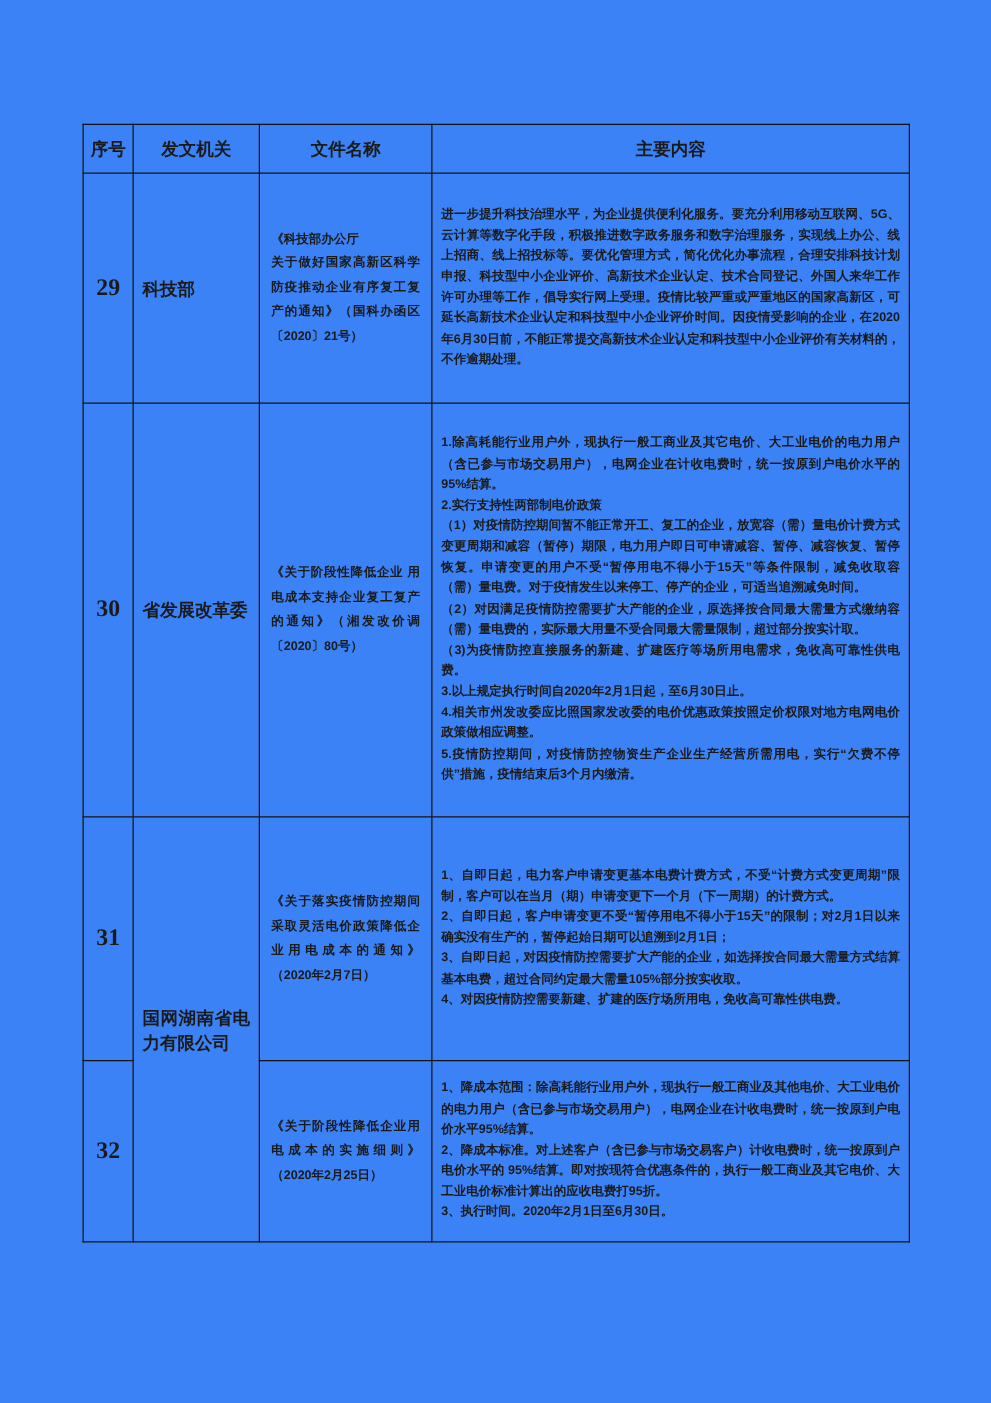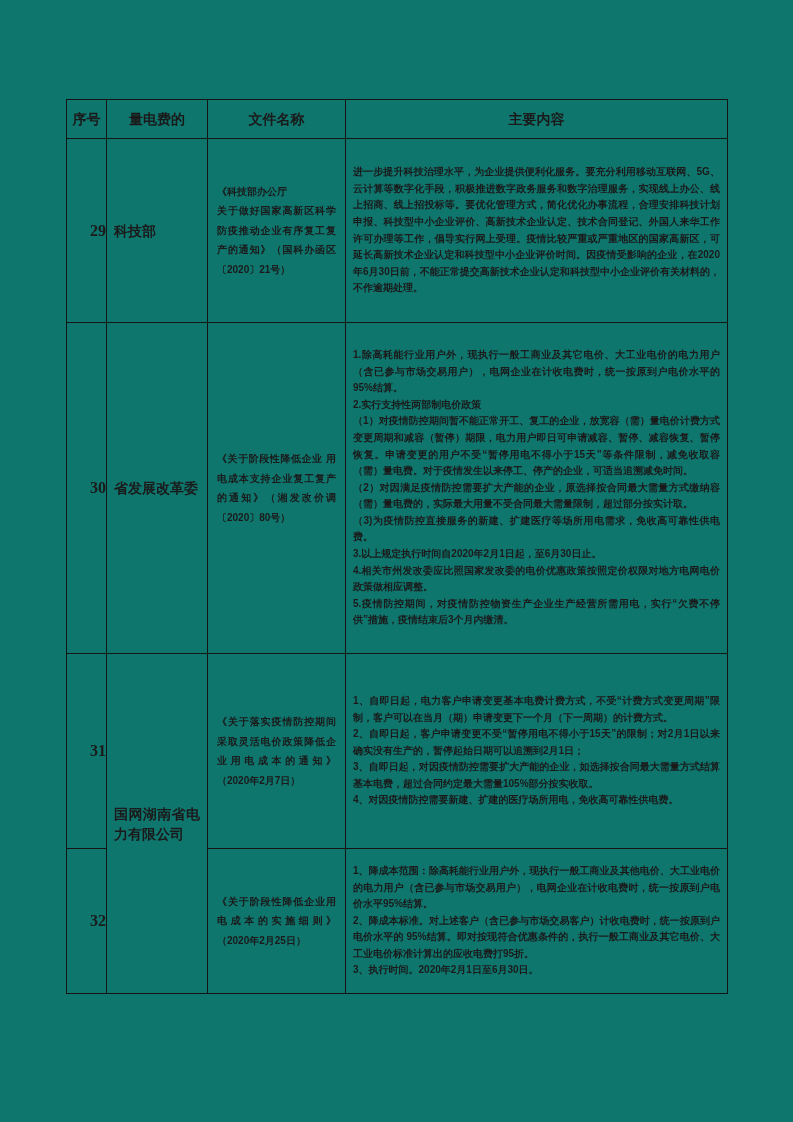--- a/index.html
+++ b/index.html
@@ -1,21 +1,21 @@
 <!DOCTYPE html>
 <html><head>
 <meta charset="utf-8">
 <style>
   * { box-sizing: border-box; margin: 0; padding: 0; }
   html, body { background: #ffffff; }
   .page {
     position: relative;
     width: 793px;
     height: 1122px;
-    background: #0f766e;
+    background: #3b82f6;
     font-family: "Liberation Sans", sans-serif;
     color: #1a1a1a;
     overflow: hidden;
   }
   table.doc-table {
     position: absolute;
     left: 66px;
     top: 99px;
     width: 661px;
     border-collapse: collapse;
@@ -36,22 +36,22 @@
     text-align: center;
     line-height: 17px;
     padding: 2px;
   }
   tr.hdr    { height: 39px; }
   tr.row29  { height: 184px; }
   tr.row30  { height: 331px; }
   tr.row31  { height: 195px; }
   tr.row32  { height: 145px; }
   td.no {
-    text-align: right;
-    font-size: 16px;
+    text-align: center;
+    font-size: 19px;
     font-family: "Liberation Serif", serif;
   }
   td.agency {
     font-size: 14px;
     line-height: 20px;
     padding: 2px 7px;
     text-align: justify;
     margin-top: 13px;
   }
   td.doc {
@@ -87,21 +87,21 @@
   <table class="doc-table">
     <colgroup>
       <col class="c-no">
         <col class="c-agency">
         <col class="c-doc">
         <col class="c-main">
     </colgroup>
     <tbody>
       <tr class="hdr">
         <th>序号</th>
-        <th>量电费的</th>
+        <th>发文机关</th>
         <th>文件名称</th>
         <th>主要内容</th>
       </tr>
 
       <tr class="row29">
         <td class="no">29</td>
         <td class="agency">科技部</td>
         <td class="doc">《科技部办公厅
 关于做好国家高新区科学防疫推动企业有序复工复产的通知》（国科办函区〔2020〕21号）</td>
         <td class="main">进一步提升科技治理水平，为企业提供便利化服务。要充分利用移动互联网、5G、云计算等数字化手段，积极推进数字政务服务和数字治理服务，实现线上办公、线上招商、线上招投标等。要优化管理方式，简化优化办事流程，合理安排科技计划申报、科技型中小企业评价、高新技术企业认定、技术合同登记、外国人来华工作许可办理等工作，倡导实行网上受理。疫情比较严重或严重地区的国家高新区，可延长高新技术企业认定和科技型中小企业评价时间。因疫情受影响的企业，在2020年6月30日前，不能正常提交高新技术企业认定和科技型中小企业评价有关材料的，不作逾期处理。</td>

